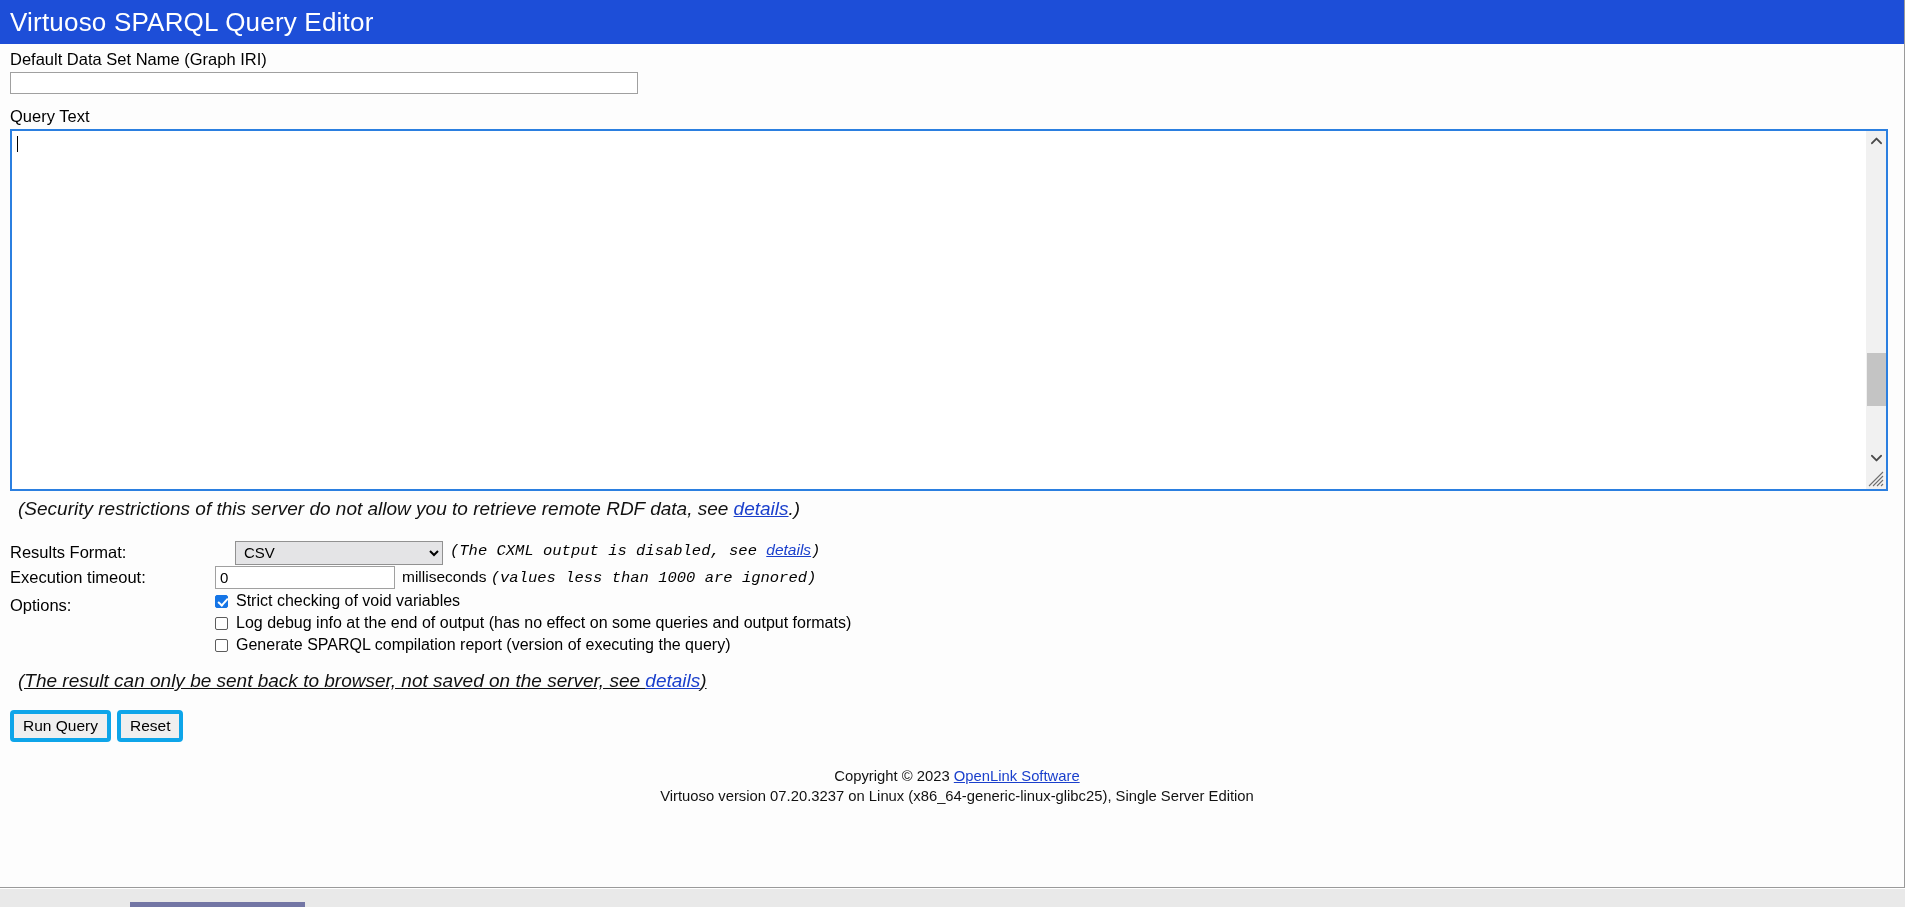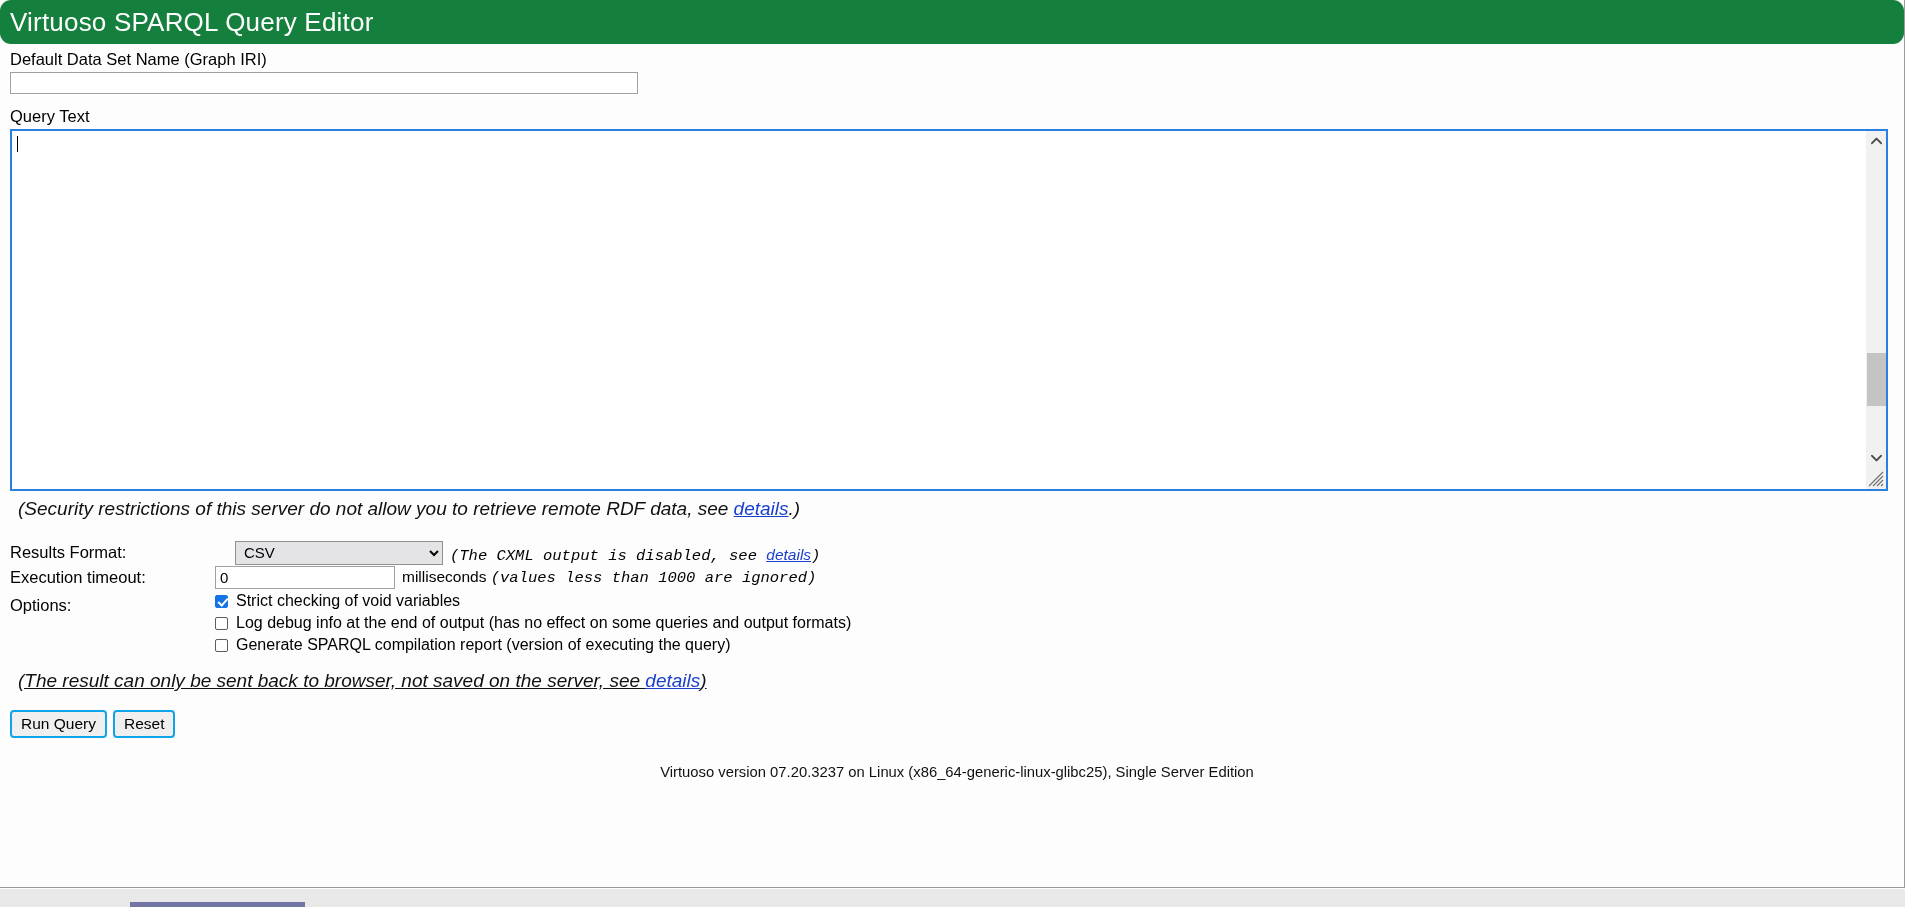--- a/index.html
+++ b/index.html
@@ -27,26 +27,25 @@
     background: #fdfdfd;
     border-right: 1px solid #9a9a9a;
     border-bottom: 1px solid #9a9a9a;
     box-sizing: border-box;
     overflow: hidden;
   }
 
   
   #banner {
     height: 44px;
-    background: #15803d;
+    background: #1d4ed8;
     display: flex;
     align-items: center;
     padding-left: 10px;
     box-sizing: border-box;
-    border-radius: 11px;
   }
   #banner-title {
     color: #ffffff;
     font-size: 26px;
     line-height: 26px;
     letter-spacing: 0.2px;
     font-weight: normal;
     white-space: nowrap;
   }
 
@@ -271,21 +270,21 @@
     transform: rotate(42deg);
   }
 
   
   #btn-row { margin-top: 18px; display: flex; gap: 6px; }
   .btn {
     font-family: "Liberation Sans", sans-serif;
     font-size: 15.5px;
     padding: 3px 9px 4px 9px;
     background: #efefef;
-    border: 2px solid #0ea5e9;
+    border: 4px solid #0ea5e9;
     border-radius: 4px;
     color: #000;
     cursor: pointer;
     line-height: 17px;
   }
 
   
   #footer {
     margin-top: 24px;
     text-align: center;
@@ -367,21 +366,21 @@
       </div>
     </div>
 
     <div class="note"><span>(Security restrictions of this server do not allow you to retrieve remote RDF data, see </span><a>details</a><span>.)</span></div>
 
     <table id="opts">
       <tbody>
           <tr>
         <td class="lbl">Results Format:</td>
         <td>
-          <span style="display:flex;align-items:flex-end;padding-left:20px;">
+          <span style="display:flex;align-items:flex-start;padding-left:20px;">
             <select id="results-format">
               <option>CSV</option>
             </select>
             <span class="after-field"><span class="it">(The CXML output is disabled, see </span><a class="inline-link">details</a><span class="it">)</span></span>
           </span>
         </td>
       </tr>
       <tr>
         <td class="lbl">Execution timeout:</td>
         <td>
@@ -412,20 +411,21 @@
       </table>
 
     <div class="note" style="margin-top:14px;text-decoration:underline;"><span>(The result can only be sent back to browser, not saved on the server, see </span><a>details</a><span>)</span></div>
 
     <div id="btn-row">
       <button class="btn">Run Query</button>
       <button class="btn">Reset</button>
     </div>
 
     <div id="footer">
+      <div><span>Copyright © 2023 </span><a>OpenLink Software</a></div>
       <div>Virtuoso version 07.20.3237 on Linux (x86_64-generic-linux-glibc25), Single Server Edition</div>
     </div>
 
   </div>
 </div>
 
 <div id="below">
   <div id="below-strip"></div>
 </div>
 

